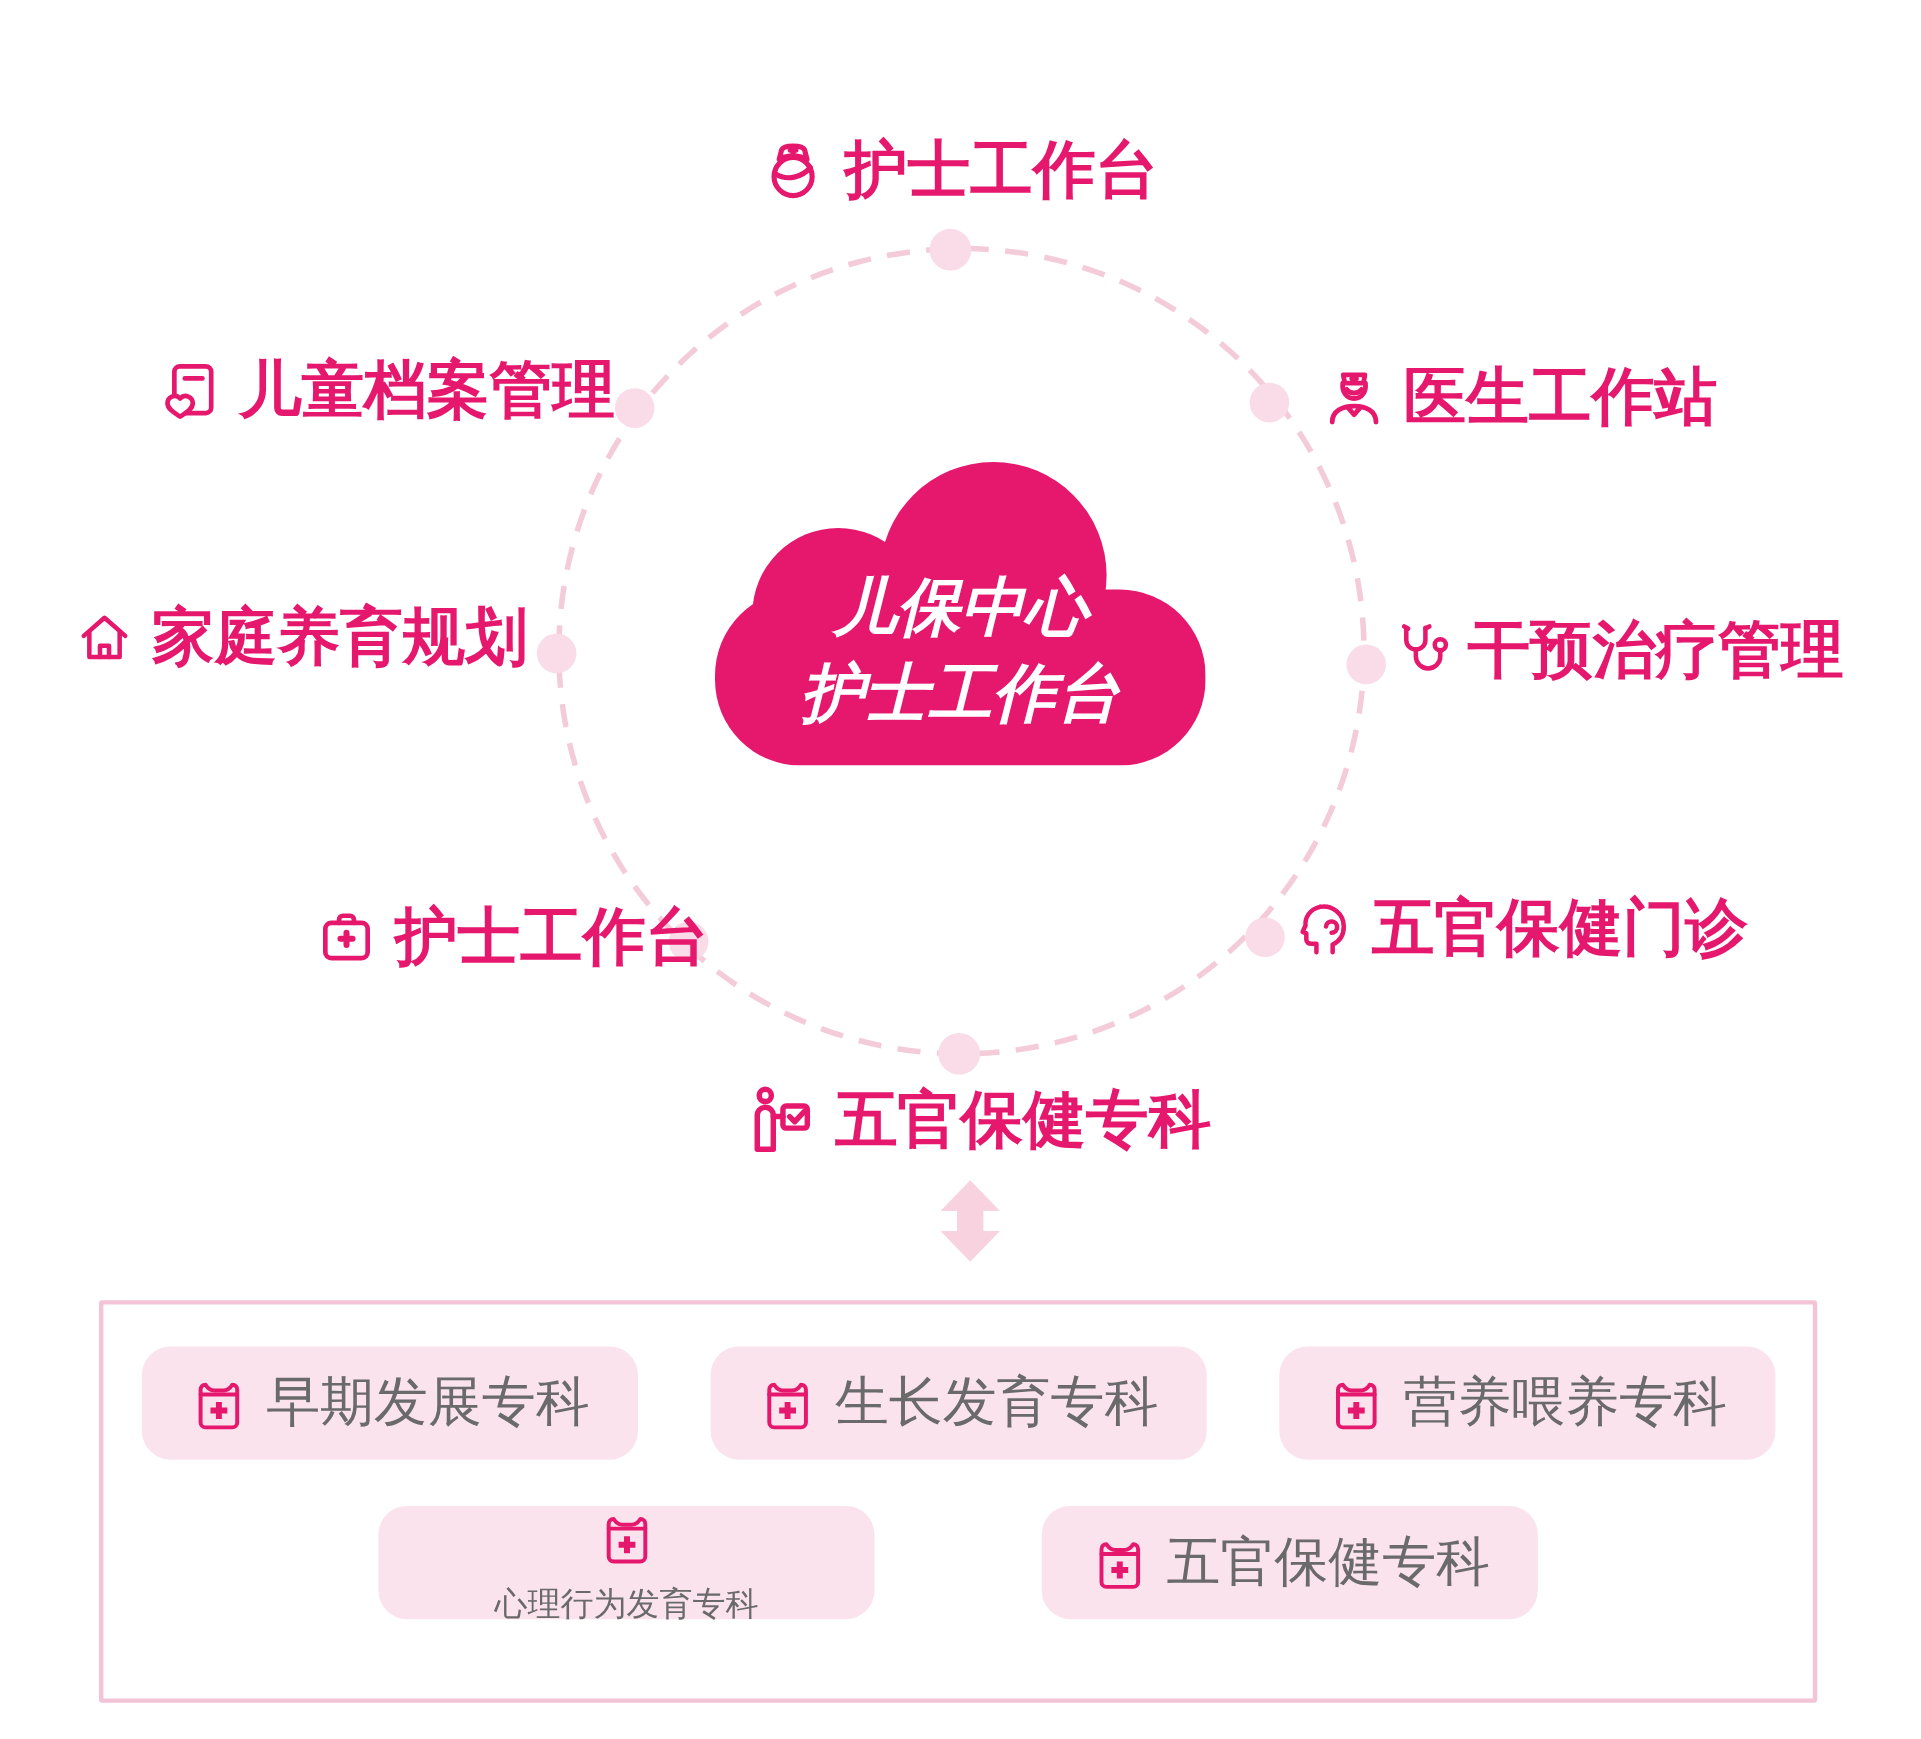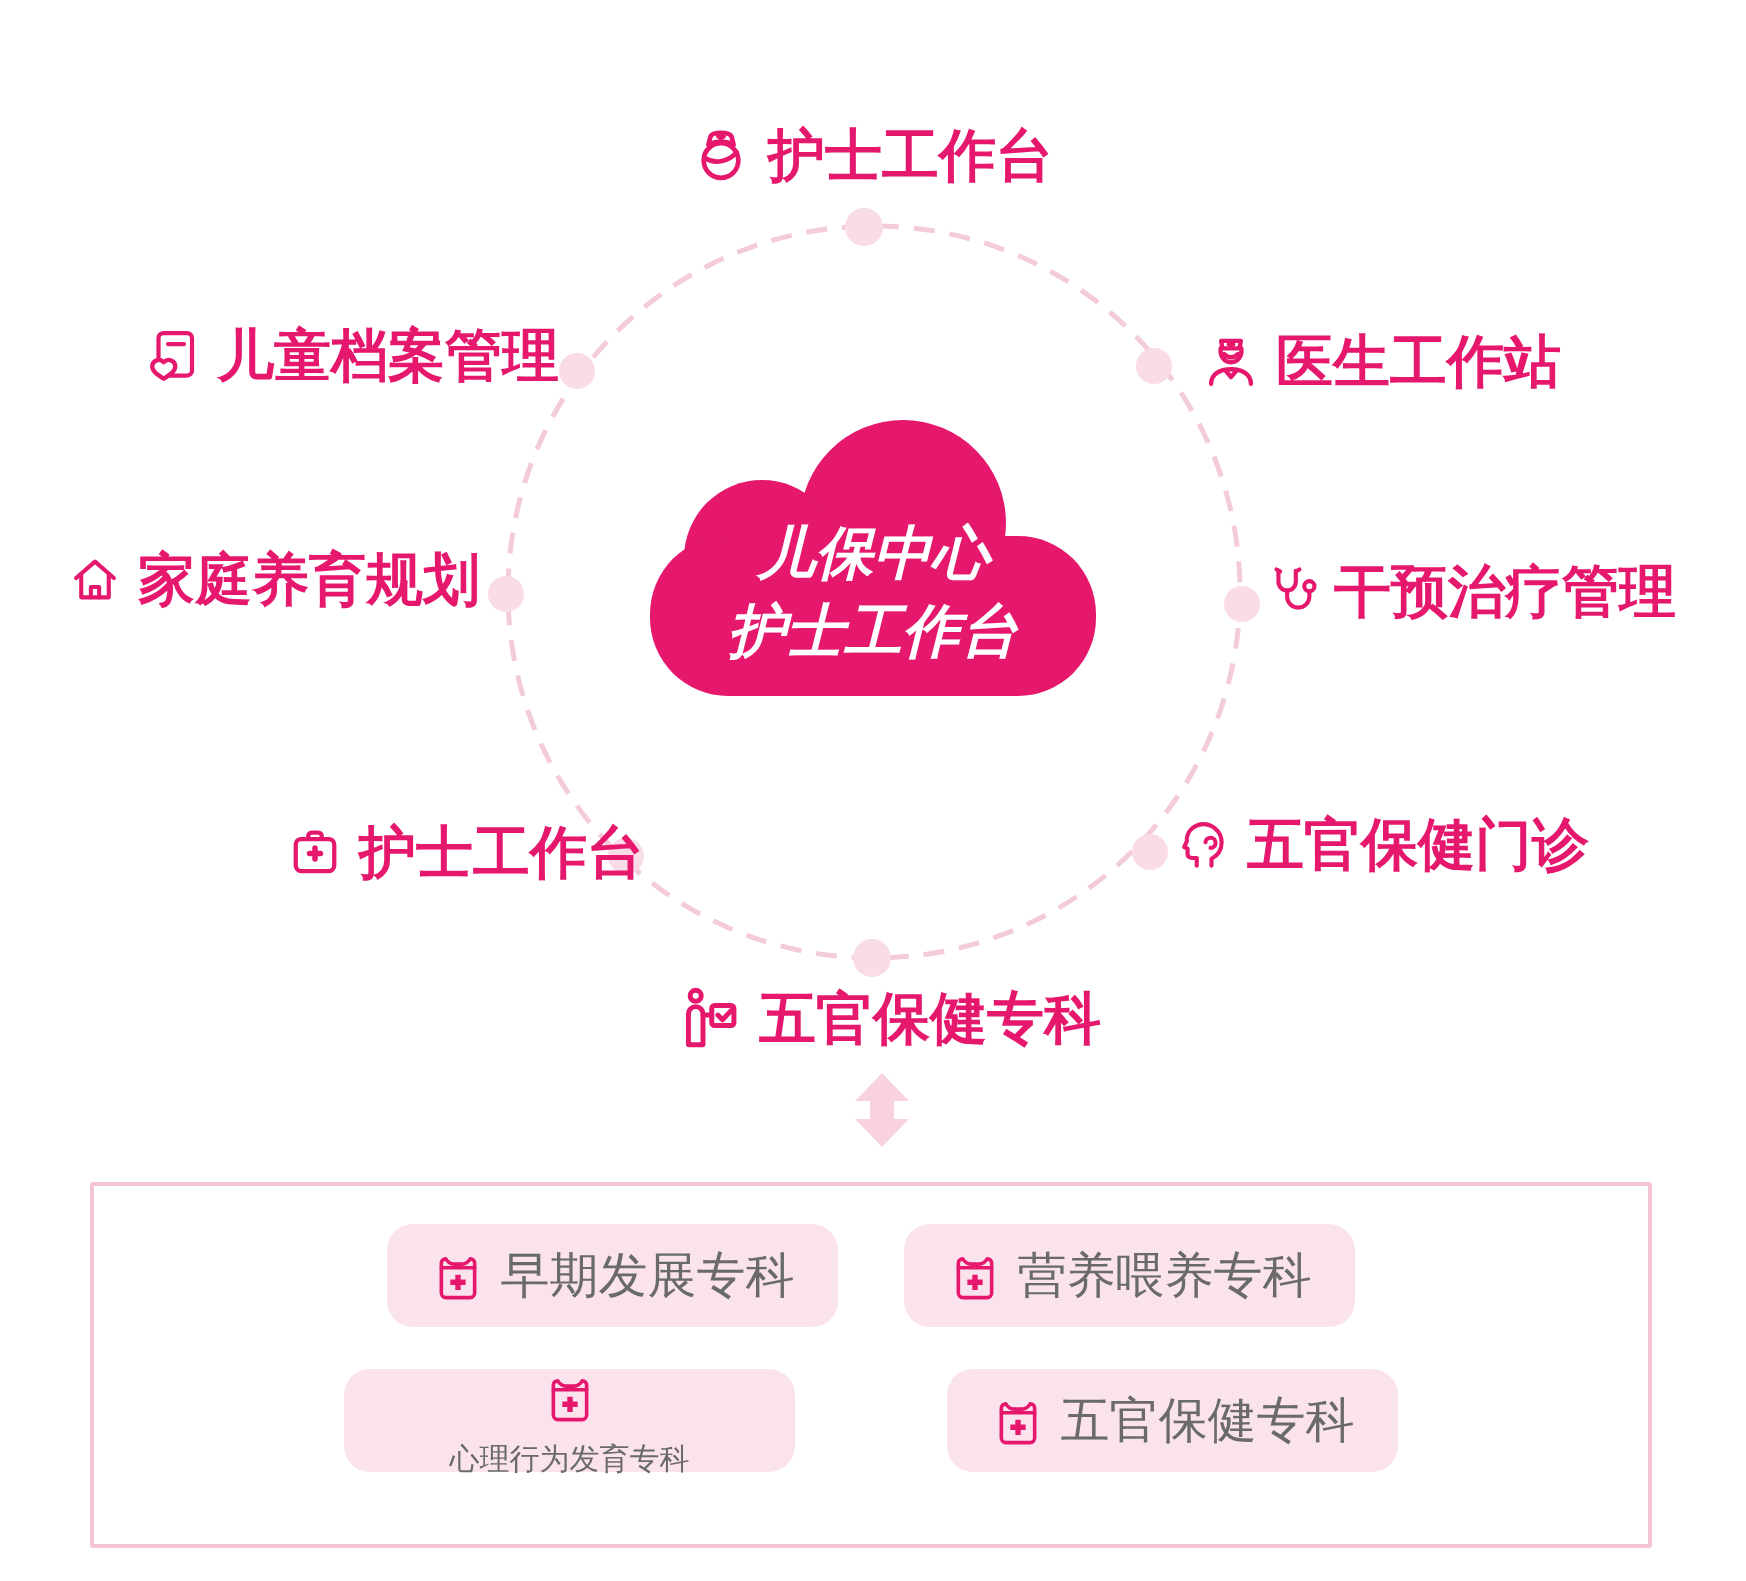--- a/index.html
+++ b/index.html
@@ -161,20 +161,28 @@
           <path d="M10.8 11.4 h2.4 v2.2 h2.2 v2.4 h-2.2 v2.2 h-2.4 v-2.2 H8.6 v-2.4 h2.2 Z" fill="#E5186E" stroke="none"></path>
         </svg>
         <span>早期发展专科</span>
       </div>
       <div class="pill">
         <svg width="54" height="60" viewBox="0 0 24 24">
           <path d="M4.6 19.6 V6.4 c0-1.2.8-2 2-2 .9 1.5 2.2 2.3 3.6 2.3 h3.6 c1.4 0 2.7-.8 3.6-2.3 1.2 0 2 .8 2 2 V19.6 c0 1.1-.9 2-2 2 H6.6 c-1.1 0-2-.9-2-2 Z"></path>
           <path d="M4.6 8.3 h14.8"></path>
           <path d="M10.8 11.4 h2.4 v2.2 h2.2 v2.4 h-2.2 v2.2 h-2.4 v-2.2 H8.6 v-2.4 h2.2 Z" fill="#E5186E" stroke="none"></path>
         </svg>
+        <span>生长发育专科</span>
+      </div>
+      <div class="pill">
+        <svg width="54" height="60" viewBox="0 0 24 24">
+          <path d="M4.6 19.6 V6.4 c0-1.2.8-2 2-2 .9 1.5 2.2 2.3 3.6 2.3 h3.6 c1.4 0 2.7-.8 3.6-2.3 1.2 0 2 .8 2 2 V19.6 c0 1.1-.9 2-2 2 H6.6 c-1.1 0-2-.9-2-2 Z"></path>
+          <path d="M4.6 8.3 h14.8"></path>
+          <path d="M10.8 11.4 h2.4 v2.2 h2.2 v2.4 h-2.2 v2.2 h-2.4 v-2.2 H8.6 v-2.4 h2.2 Z" fill="#E5186E" stroke="none"></path>
+        </svg>
         <span>营养喂养专科</span>
       </div>
     </div>
     <div class="spec-row row-2">
       <div class="pill wide">
         <svg width="54" height="60" viewBox="0 0 24 24">
           <path d="M4.6 19.6 V6.4 c0-1.2.8-2 2-2 .9 1.5 2.2 2.3 3.6 2.3 h3.6 c1.4 0 2.7-.8 3.6-2.3 1.2 0 2 .8 2 2 V19.6 c0 1.1-.9 2-2 2 H6.6 c-1.1 0-2-.9-2-2 Z"></path>
           <path d="M4.6 8.3 h14.8"></path>
           <path d="M10.8 11.4 h2.4 v2.2 h2.2 v2.4 h-2.2 v2.2 h-2.4 v-2.2 H8.6 v-2.4 h2.2 Z" fill="#E5186E" stroke="none"></path>
         </svg>

